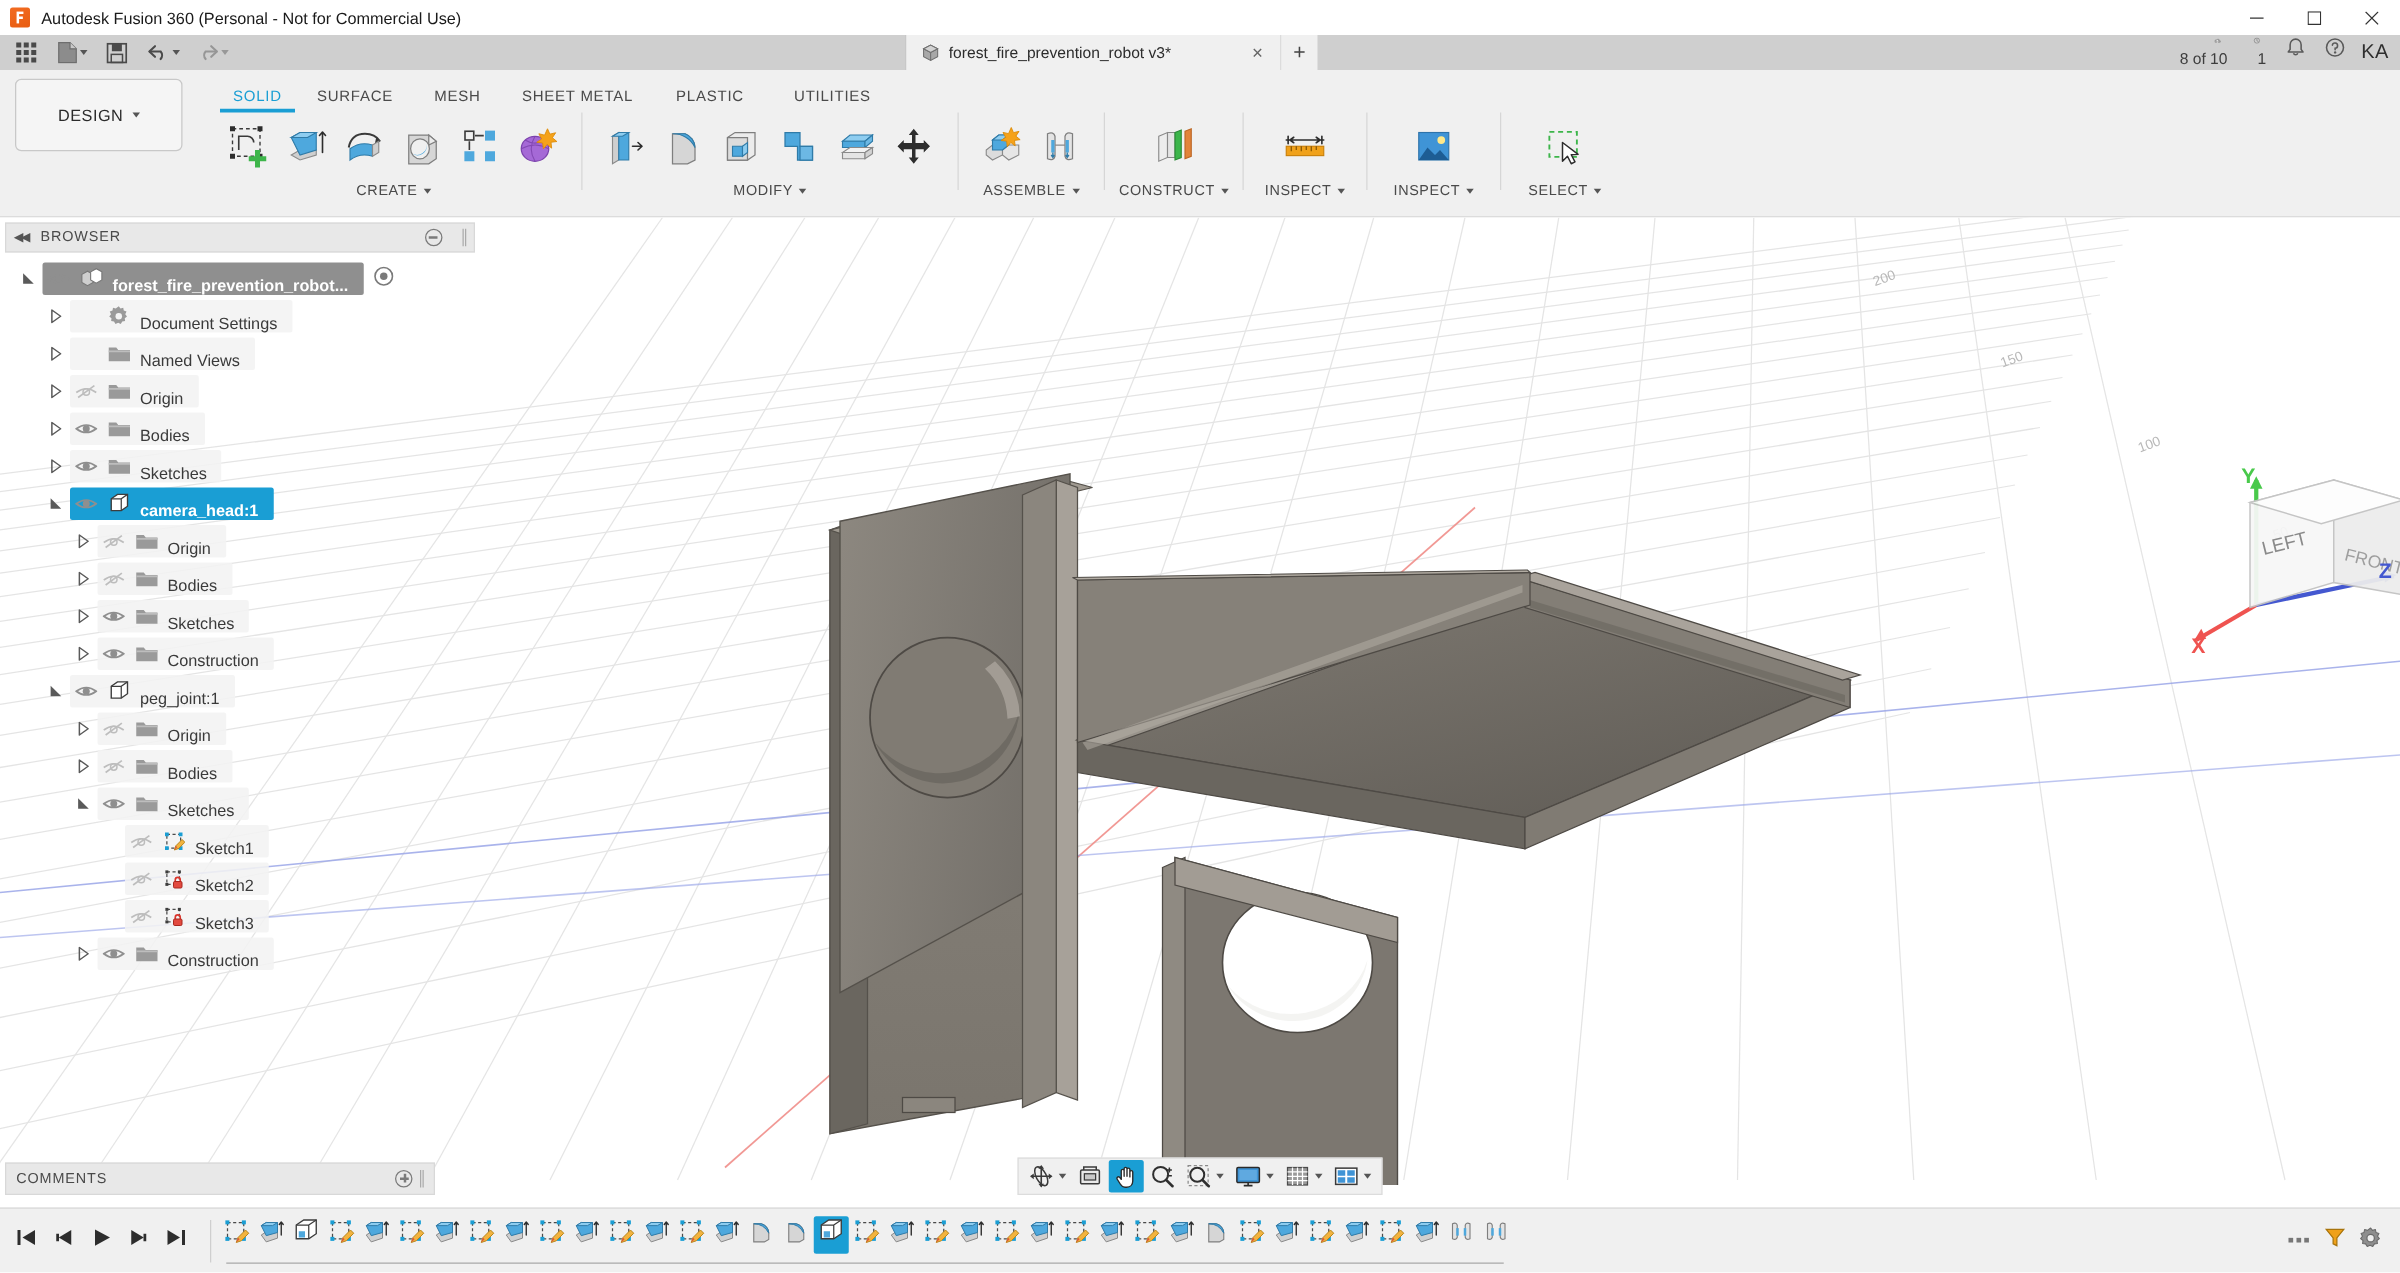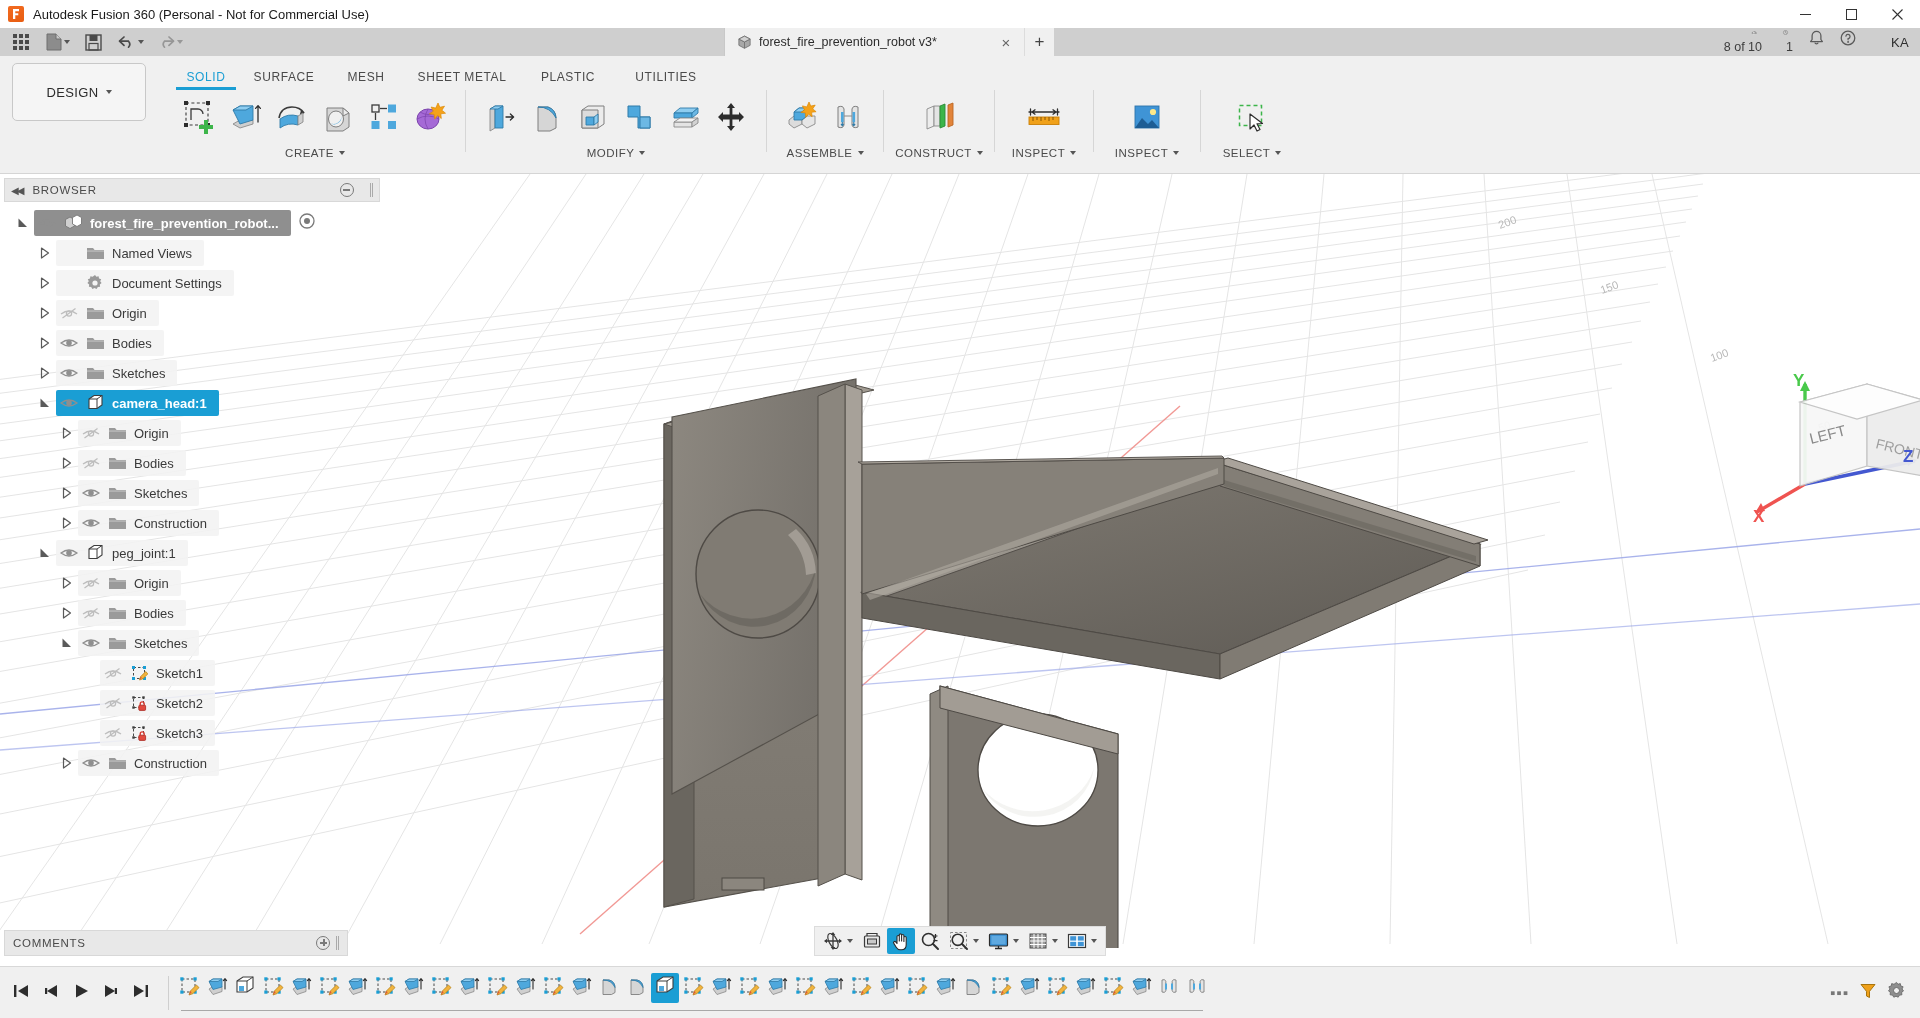--- a/index.html
+++ b/index.html
@@ -77,21 +77,21 @@
     display: flex; align-items: center; justify-content: center;
     color: #444; font-size: 17px; border-left: 1px solid #dcdcdc;
   }
   .tabstrip-right {
     margin-left: auto; height: 28px; display: flex; align-items: center;
     gap: 4px; padding-right: 6px; background: transparent;
   }
   .badge-item { display: flex; align-items: flex-end; gap: 5px; padding: 0 6px; height: 24px; color: #3d3d3d; font-size: 12.5px; flex-direction: column; }
   .avatar-pill {
     width: 28px; height: 20px; display: flex; align-items: center; justify-content: center;
-    font-size: 13px; color: #2e2e2e; letter-spacing: .3px; margin-left: 20px;
+    font-size: 16px; color: #2e2e2e; letter-spacing: .3px;
   }
 
   
   .ribbon {
     position: absolute; left: 0; top: 56px; width: 1920px; height: 118px;
     background: #f0f0f0; border-bottom: 1px solid #d5d5d5;
   }
   .design-box {
     position: absolute; left: 12px; top: 7px; width: 134px; height: 58px;
     border: 1px solid #c8c8c8; border-radius: 5px; background: #f5f5f5;
@@ -145,21 +145,21 @@
     border: 1.5px solid #7a7a7a; position: relative;
   }
   .browser-head .dotbtn::after {
     content: ""; position: absolute; left: 2px; top: 5px; width: 7px; height: 1.5px; background: #7a7a7a;
   }
   .browser-head .grip { width: 3px; height: 14px; margin-left: 6px;
     border-left: 1px solid #aaa; border-right: 1px solid #aaa; }
 
   .tree { margin-top: 6px; }
   .trow { display: flex; align-items: center; height: 30px; position: relative; }
-  .tw { display: flex; align-items: center; gap: 0; background: rgba(242,242,242,.88); border-radius: 2px; padding-right: 12px; }
+  .tw { display: flex; align-items: flex-end; gap: 0; background: rgba(242,242,242,.88); border-radius: 2px; padding-right: 12px; }
   .tw.sel { background: #1a9ed4; }
   .tw.sel .tlabel { color: #fff; font-weight: bold; }
   .tw.rootsel { background: #8f8f8f; }
   .tw.rootsel .tlabel { color: #fff; font-weight: bold; }
   .disc {
     width: 22px; height: 26px; display: flex; align-items: center; justify-content: center; flex: none;
   }
   .eye { width: 26px; height: 26px; display: flex; align-items: center; justify-content: center; flex: none; }
   .ticon { width: 26px; height: 26px; display: flex; align-items: center; justify-content: center; flex: none; }
   .tlabel { font-size: 13px; color: #3a3a3a; white-space: nowrap; padding-left: 4px; }
@@ -781,43 +781,43 @@
         </div>
         <div class="trow" style="padding-left: 30px;">
           <span class="disc">
             <svg width="12" height="12" viewBox="0 0 12 12">
               <path d="M2.5 1 L9.5 6 L2.5 11 Z" fill="none" stroke="#5a5a5a" stroke-width="1.2" stroke-linejoin="round"></path>
             </svg>
           </span>
           <div class="tw">
             <span class="eye"></span>
             <span class="ticon">
-              <svg width="19" height="16" viewBox="0 0 19 16">
-                <path d="M1 3 h6 l1.6 2 H18 v9 H1Z" fill="#9a9a9a"></path>
-                <path d="M1 5.4 h17 v1.3 H1z" fill="#bdbdbd"></path>
-              </svg>
-            </span>
-            <span class="tlabel">Named Views</span>
+              <svg width="18" height="18" viewBox="0 0 18 18">
+                <path d="M9 1 l1.4 1.8 2.2-.6 .4 2.2 2.2 .8 -1 2.1 1.4 1.8 -1.8 1.4 .3 2.3 -2.3 .3 -1.2 2 -2.1-1 -2.1 1 -1.2-2 -2.3-.3 .3-2.3 -1.8-1.4 1.4-1.8 -1-2.1 2.2-.8 .4-2.2 2.2 .6z" fill="#9a9a9a"></path>
+                <circle cx="9" cy="9" r="2.6" fill="#f4f4f4"></circle>
+              </svg>
+            </span>
+            <span class="tlabel">Document Settings</span>
           </div>
         </div>
         <div class="trow" style="padding-left: 30px;">
           <span class="disc">
             <svg width="12" height="12" viewBox="0 0 12 12">
               <path d="M2.5 1 L9.5 6 L2.5 11 Z" fill="none" stroke="#5a5a5a" stroke-width="1.2" stroke-linejoin="round"></path>
             </svg>
           </span>
           <div class="tw">
             <span class="eye"></span>
             <span class="ticon">
-              <svg width="18" height="18" viewBox="0 0 18 18">
-                <path d="M9 1 l1.4 1.8 2.2-.6 .4 2.2 2.2 .8 -1 2.1 1.4 1.8 -1.8 1.4 .3 2.3 -2.3 .3 -1.2 2 -2.1-1 -2.1 1 -1.2-2 -2.3-.3 .3-2.3 -1.8-1.4 1.4-1.8 -1-2.1 2.2-.8 .4-2.2 2.2 .6z" fill="#9a9a9a"></path>
-                <circle cx="9" cy="9" r="2.6" fill="#f4f4f4"></circle>
-              </svg>
-            </span>
-            <span class="tlabel">Document Settings</span>
+              <svg width="19" height="16" viewBox="0 0 19 16">
+                <path d="M1 3 h6 l1.6 2 H18 v9 H1Z" fill="#9a9a9a"></path>
+                <path d="M1 5.4 h17 v1.3 H1z" fill="#bdbdbd"></path>
+              </svg>
+            </span>
+            <span class="tlabel">Named Views</span>
           </div>
         </div>
         <div class="trow" style="padding-left: 30px;">
           <span class="disc">
             <svg width="12" height="12" viewBox="0 0 12 12">
               <path d="M2.5 1 L9.5 6 L2.5 11 Z" fill="none" stroke="#5a5a5a" stroke-width="1.2" stroke-linejoin="round"></path>
             </svg>
           </span>
           <div class="tw">
             <span class="eye">

